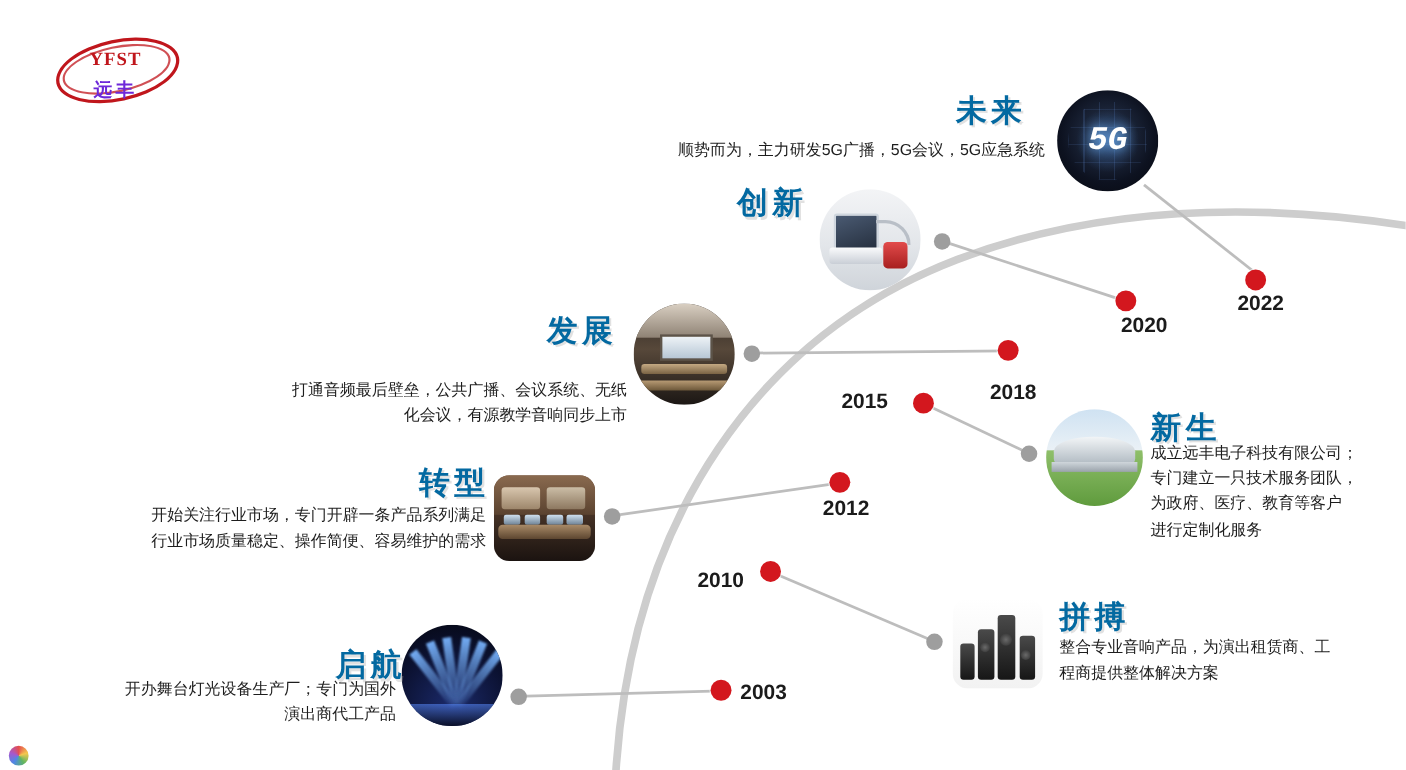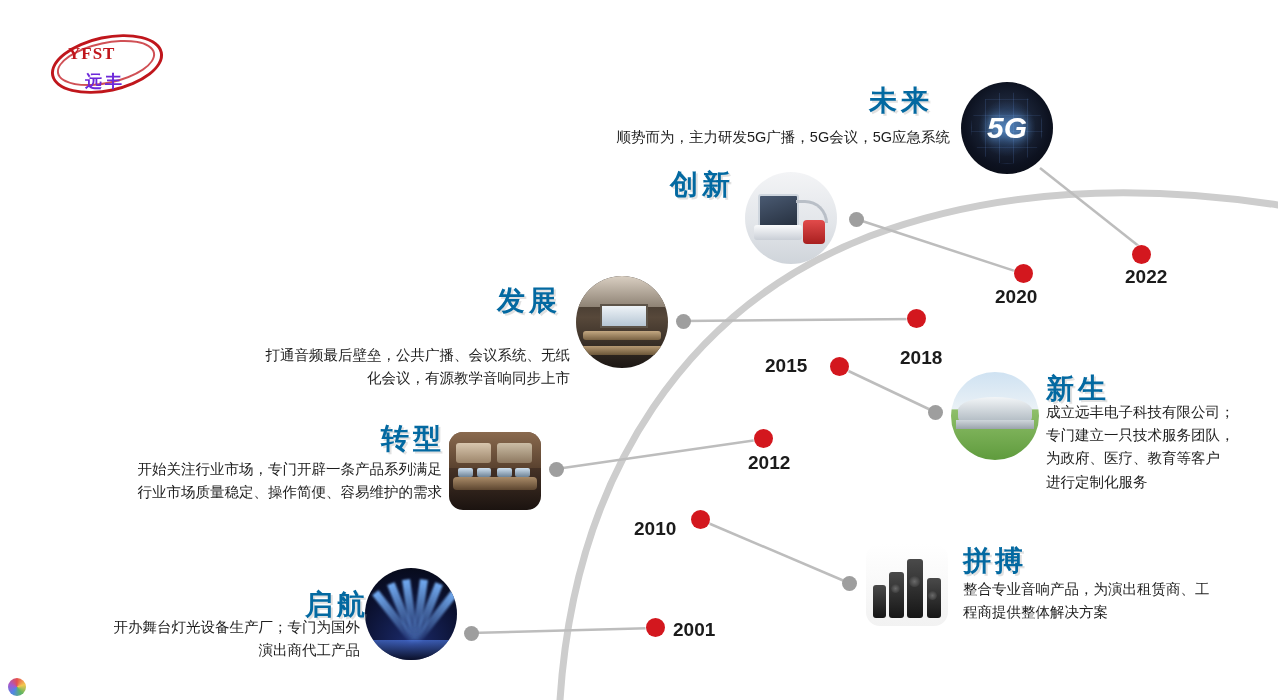--- a/index.html
+++ b/index.html
@@ -21,21 +21,21 @@
     position:absolute;left:0;top:6px;width:108px;height:50px;
     border:3px solid #c0161c;border-radius:50%/50%;
     transform:rotate(-12deg);
   }
   .logo-badge .ellipse2{
     position:absolute;left:6px;top:12px;width:96px;height:38px;
     border:2px solid #c0161c;border-radius:50%/50%;
     transform:rotate(-12deg);opacity:.75;
   }
   .logo-badge .yfst{
-    position:absolute;left:18px;top:14px;width:74px;
+    position:absolute;left:18px;top:14px;width:74px;text-align:center;
     color:#c0161c;font-weight:bold;font-size:17px;letter-spacing:1px;
     font-family:"Liberation Serif",serif;
   }
   .logo-badge .cn{
     position:absolute;left:18px;top:40px;width:74px;text-align:center;
     color:#6d28d9;font-weight:bold;font-size:17px;letter-spacing:3px;
   }
   .logo-title{
     position:absolute;left:130px;top:8px;
     font-family:"Liberation Serif",serif;
@@ -67,21 +67,21 @@
     text-shadow:2px 2px 0 rgba(170,170,170,.35);
   }
   .desc{
     position:absolute;font-size:14.5px;color:#1d1d1d;line-height:1.6;
     white-space:pre-line;
   }
   .desc.right{text-align:right;}
   .desc.left{text-align:left;}
 
   
-  .thumb{position:absolute;overflow:hidden;}
+  .thumb{position:absolute;overflow:hidden;font-family:Liberation Mono, monospace;}
   .thumb.circle{border-radius:50%;}
   .thumb.rounded{border-radius:14px;}
 
   
   .art{position:absolute;inset:0;}
 
   
   .art-5g{background:radial-gradient(circle at 50% 45%,#2b3a55 0%,#0d1220 62%,#05070d 100%);}
   .art-5g .grid{
     position:absolute;inset:10px;border-radius:50%;
@@ -293,31 +293,31 @@
   </div>
   <div class="smalldot" style="left:464px;top:626px;"></div>
   <div class="title-cn" style="left:305px;top:586px;">启航</div>
   <div class="desc right" style="left:30px;top:616px;width:330px;">开办舞台灯光设备生产厂；专门为国外
 演出商代工产品</div>
 
   <div class="dot" style="left:1132px;top:245px;"></div>
   <div class="year" style="left:1125px;top:266px;">2022</div>
 
   <div class="dot" style="left:1014px;top:264px;"></div>
-  <div class="year" style="left:995px;top:286px;">2020</div>
+  <div class="year" style="left:1019px;top:286px;">2020</div>
 
   <div class="dot" style="left:907px;top:309px;"></div>
   <div class="year" style="left:900px;top:331px;margin-top:16px;">2018</div>
 
   <div class="dot" style="left:830px;top:357px;"></div>
   <div class="year" style="left:765px;top:355px;">2015</div>
 
   <div class="dot" style="left:754px;top:429px;"></div>
   <div class="year" style="left:748px;top:452px;">2012</div>
 
   <div class="dot" style="left:691px;top:510px;"></div>
   <div class="year" style="left:634px;top:518px;">2010</div>
 
   <div class="dot" style="left:646px;top:618px;"></div>
-  <div class="year" style="left:673px;top:619px;">2001</div>
+  <div class="year" style="left:673px;top:619px;">2003</div>
 
   <div class="corner-orb"></div>
 </div>
 
 </body></html>

